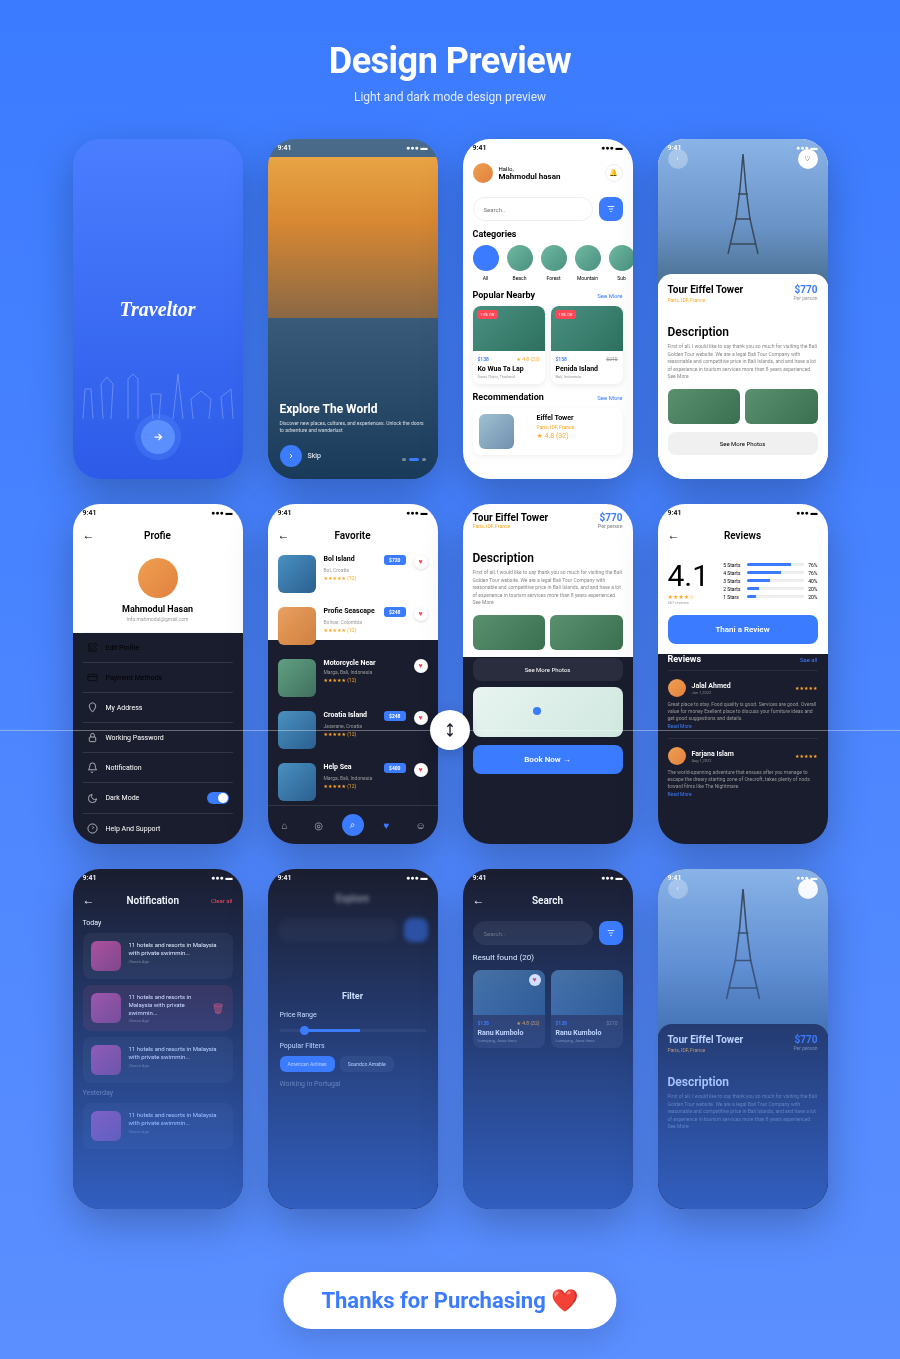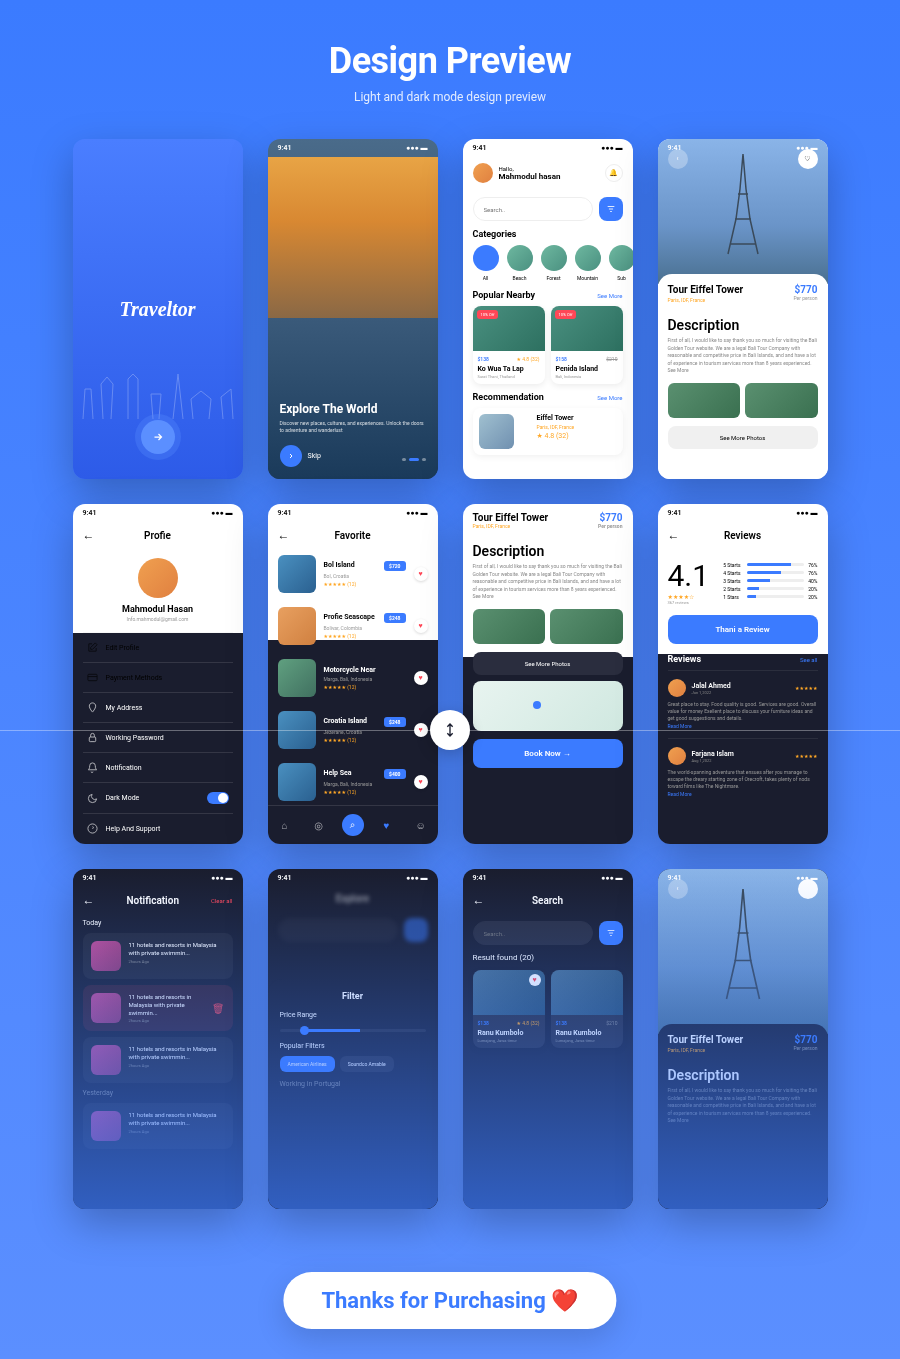--- a/index.html
+++ b/index.html
@@ -1,21 +1,21 @@
 <!DOCTYPE html>
 <html><head>
 <meta charset="utf-8">
 <style>
 *{margin:0;padding:0;box-sizing:border-box;font-family:-apple-system,BlinkMacSystemFont,'Segoe UI',Roboto,sans-serif}
 body{background:linear-gradient(180deg,#3b7bff 0%,#5b8fff 100%);width:900px;min-height:1359px;padding:40px 0 0;position:relative;overflow:hidden}
 .hdr{text-align:center;color:#fff;margin-bottom:35px}
 .hdr h1{font-size:36px;font-weight:700;letter-spacing:-0.5px}
 .hdr p{font-size:12px;opacity:0.85;margin-top:8px}
 .grid{display:grid;grid-template-columns:repeat(4,170px);gap:25px;justify-content:center;padding:0 50px}
-.phone{width:170px;height:340px;border-radius:12px;background:#fff;position:relative;overflow:hidden;box-shadow:0 15px 40px rgba(0,0,0,0.25);font-size:7px;display:flex;flex-direction:column}
+.phone{width:170px;height:340px;border-radius:27px;background:#fff;position:relative;overflow:hidden;box-shadow:0 15px 40px rgba(0,0,0,0.25);font-size:7px;display:flex;flex-direction:column}
 .phone.dark{background:#1a1d2e;color:#fff}
 .sbar{display:flex;justify-content:space-between;padding:5px 10px;font-size:7px;font-weight:600}
 .sbar.dark{color:#fff}
 .splash{background:linear-gradient(180deg,#4a7eff 0%,#2d5be8 100%);color:#fff;display:flex;flex-direction:column;align-items:center;justify-content:center;position:relative}
 .brand{font-family:'Brush Script MT',cursive;font-size:20px;font-weight:bold;font-style:italic}
 .skyline{position:absolute;bottom:60px;width:100%;height:50px;opacity:0.25}
 .skyline svg{width:100%;height:100%}
 .nxt{position:absolute;bottom:25px;width:34px;height:34px;border-radius:50%;background:#5b8fff;display:flex;align-items:center;justify-content:center;box-shadow:0 0 0 6px rgba(91,143,255,0.3)}
 .onboard{background:linear-gradient(180deg,#4a6b8a 0%,#2d4a66 60%,#1a2d44 100%);color:#fff;position:relative}
 .onboard .sky{height:50%;background:linear-gradient(180deg,#e8a445 0%,#d88832 40%,#8a6845 100%)}
@@ -66,41 +66,41 @@
 .hero .bk{position:absolute;top:10px;left:10px;width:20px;height:20px;border-radius:50%;background:rgba(255,255,255,0.3);display:flex;align-items:center;justify-content:center;color:#fff}
 .hero .fav{position:absolute;top:10px;right:10px;width:20px;height:20px;border-radius:50%;background:#fff;display:flex;align-items:center;justify-content:center}
 .eiffel{position:absolute;left:50%;top:10px;transform:translateX(-50%)}
 .dsheet{position:absolute;bottom:0;left:0;right:0;background:#fff;border-radius:14px 14px 0 0;padding:10px}
 .dark .dsheet{background:#1a1d2e}
 .dsheet .tit{display:flex;justify-content:space-between;align-items:start}
 .dsheet h3{font-size:10px}
 .dsheet .price{color:#3b7bff;font-size:10px;font-weight:700;text-align:right}
 .dsheet .price small{display:block;font-size:5px;color:#999;font-weight:400}
 .dsheet .loc{font-size:5px;color:#ffa726;margin-top:2px}
-.desc{margin-top:14px;font-size:14px;font-weight:600}
+.desc{margin-top:22px;font-size:12px;font-weight:600}
 .desc+p{font-size:5px;color:#888;line-height:1.5;margin-top:4px}
 .gal{display:flex;gap:5px;margin-top:8px}
 .gal div{flex:1;height:35px;border-radius:6px;background:linear-gradient(135deg,#5a9070,#3a7050)}
 .morebtn{width:100%;background:#f0f0f0;border:none;border-radius:8px;padding:8px;font-size:6px;margin-top:8px}
 .map{width:100%;height:50px;background:linear-gradient(135deg,#e8f4f0,#d0e8e0);border-radius:8px;margin-top:6px;position:relative}
 .map::after{content:'';position:absolute;left:40%;top:40%;width:8px;height:8px;border-radius:50%;background:#3b7bff}
 .book{width:100%;background:#3b7bff;color:#fff;border:none;border-radius:8px;padding:10px;font-size:8px;font-weight:600;margin-top:8px}
 .scrhdr{display:flex;align-items:center;justify-content:space-between;padding:6px 0}
 .scrhdr h3{font-size:10px;font-weight:600}
 .scrhdr .bk2{font-size:12px}
 .prof{text-align:center;padding:10px 0}
 .prof .av{width:40px;height:40px;margin:0 auto 6px}
 .prof h4{font-size:9px}
 .prof p{font-size:5px;color:#999;margin-top:2px}
 .mitem{display:flex;align-items:center;gap:8px;padding:9px 4px;font-size:7px;border-top:0.5px solid rgba(200,200,200,0.15)}
 .mitem svg{width:11px;height:11px;opacity:0.7}
 .toggle{margin-left:auto;width:22px;height:12px;border-radius:6px;background:#3b7bff;position:relative}
 .toggle::after{content:'';position:absolute;right:1px;top:1px;width:10px;height:10px;border-radius:50%;background:#fff}
 .logout{text-align:center;color:#ff4757;font-size:7px;padding:10px}
-.favitem{display:flex;gap:8px;padding:7px 0;align-items:center}
+.favitem{display:flex;gap:8px;padding:7px 0;align-items:flex-start}
 .favitem .th{width:38px;height:38px;border-radius:6px;background:linear-gradient(135deg,#4a90c0,#2a6090)}
 .favitem .inf{flex:1}
 .favitem .inf h5{font-size:7px;display:flex;justify-content:space-between}
 .favitem .inf h5 .tag{background:#3b7bff;color:#fff;padding:2px 5px;border-radius:3px;font-size:5px}
 .favitem .inf .l{font-size:5px;color:#999;margin:2px 0}
 .favitem .inf .stars{font-size:5px;color:#ffa726}
 .favitem .heart{width:14px;height:14px;border-radius:50%;background:#fff;box-shadow:0 1px 3px rgba(0,0,0,0.15);display:flex;align-items:center;justify-content:center;color:#ff4757;font-size:7px}
 .navbar{display:flex;justify-content:space-around;padding:8px 0;border-top:0.5px solid rgba(200,200,200,0.15)}
 .navbar div{width:22px;height:22px;border-radius:50%;display:flex;align-items:center;justify-content:center;font-size:10px;opacity:0.6}
 .navbar div.a{background:#3b7bff;opacity:1;color:#fff}

